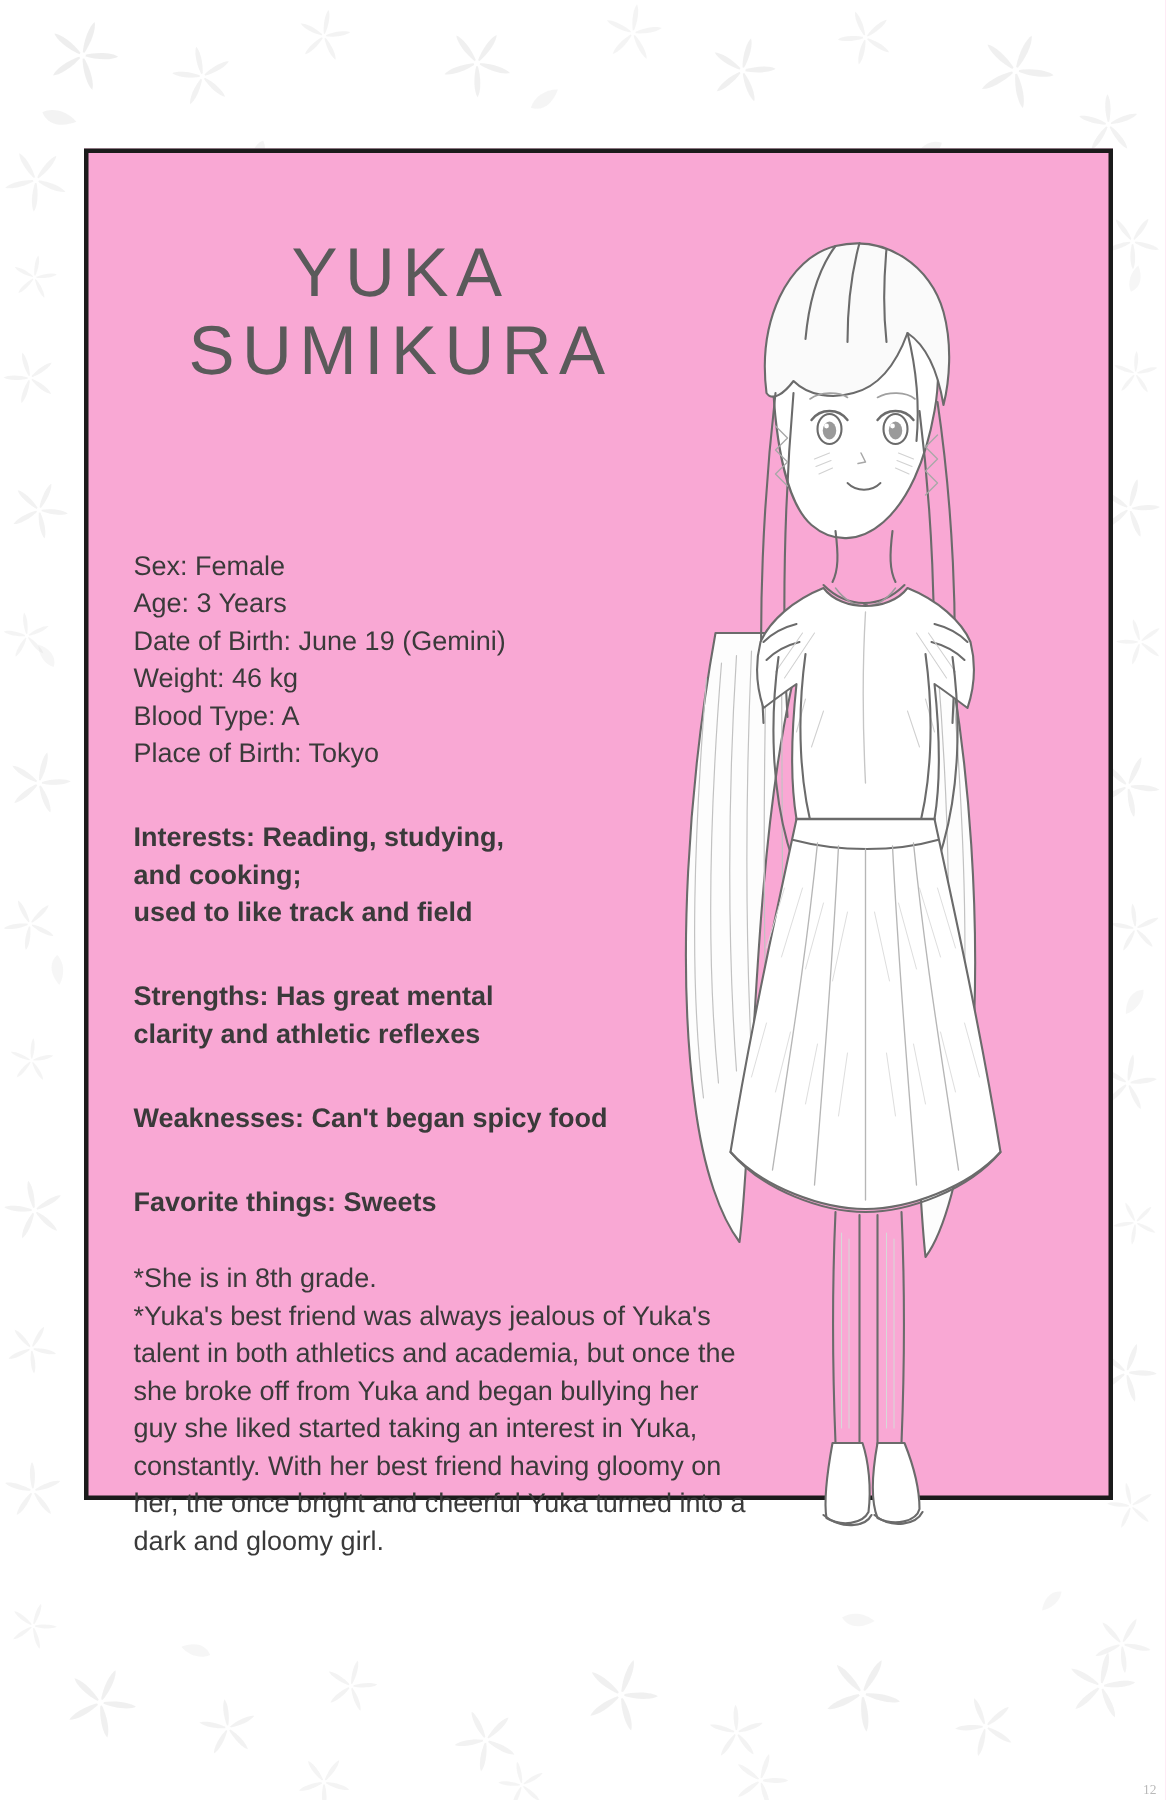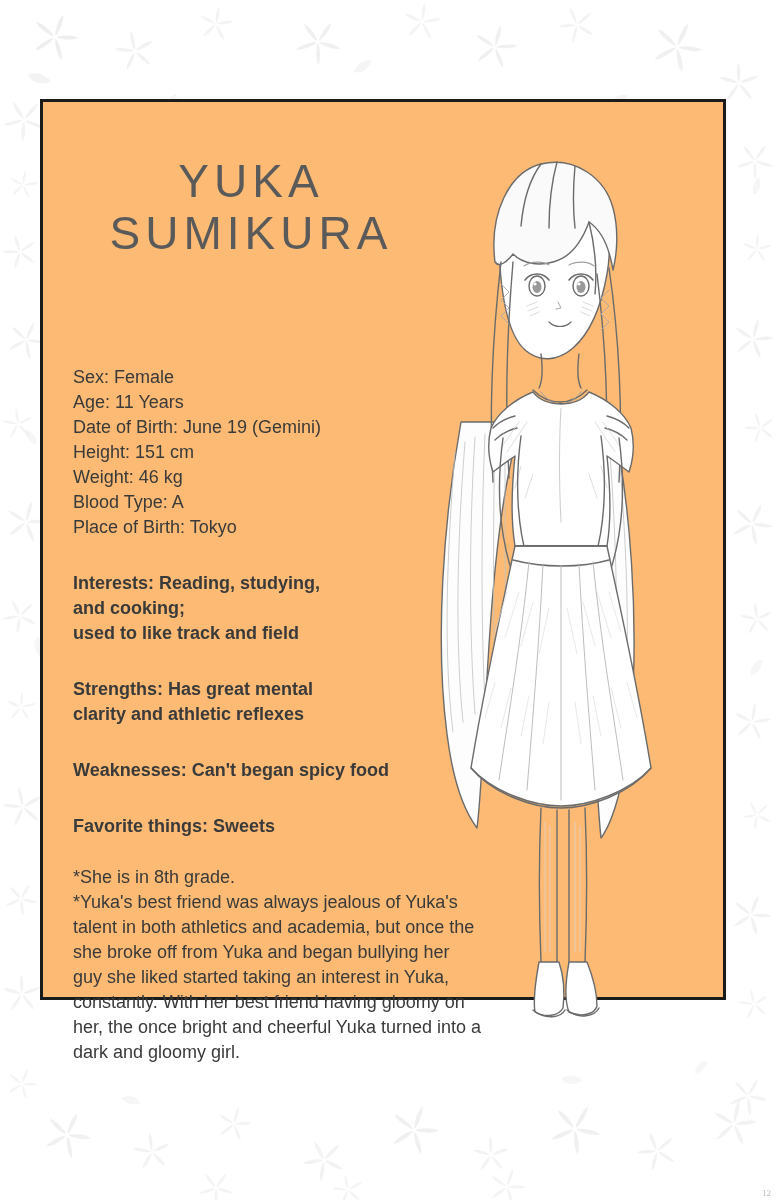--- a/index.html
+++ b/index.html
@@ -25,25 +25,25 @@
   }
   .petal {
     position: absolute;
     opacity: 0.55;
   }
   .petal svg { display: block; }
 
   
   #profile-card {
     position: absolute;
-    left: 40px;
+    left: 56px;
     top: 99px;
     width: 686px;
     height: 901px;
-    background: #fdba74;
+    background: #f9a8d4;
     border: 3px solid #1b1b1b;
     box-sizing: border-box;
     z-index: 2;
   }
 
   #card-inner {
     position: relative;
     width: 100%;
     height: 100%;
   }
@@ -891,23 +891,22 @@
 
     <div id="title-block">
       <div class="title-line">YUKA</div>
       <div class="title-line">SUMIKURA</div>
     </div>
 
     <div id="text-body">
 
       <div>
         <div class="stat-line">Sex: Female</div>
-        <div class="stat-line">Age: 11 Years</div>
+        <div class="stat-line">Age: 3 Years</div>
         <div class="stat-line">Date of Birth: June 19 (Gemini)</div>
-        <div class="stat-line">Height: 151 cm</div>
         <div class="stat-line">Weight: 46 kg</div>
         <div class="stat-line">Blood Type: A</div>
         <div class="stat-line">Place of Birth: Tokyo</div>
       </div>
 
       <div class="para">
         <div>Interests: Reading, studying,</div>
         <div>and cooking;</div>
         <div>used to like track and field</div>
       </div>

